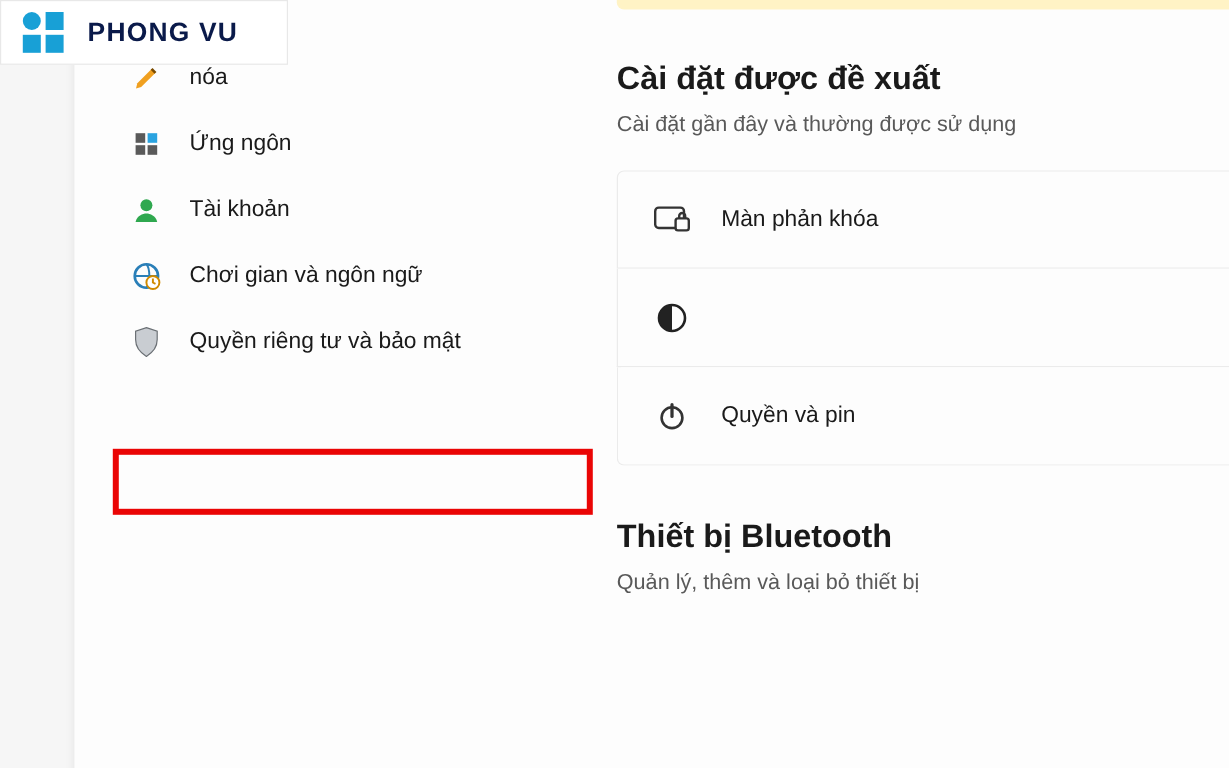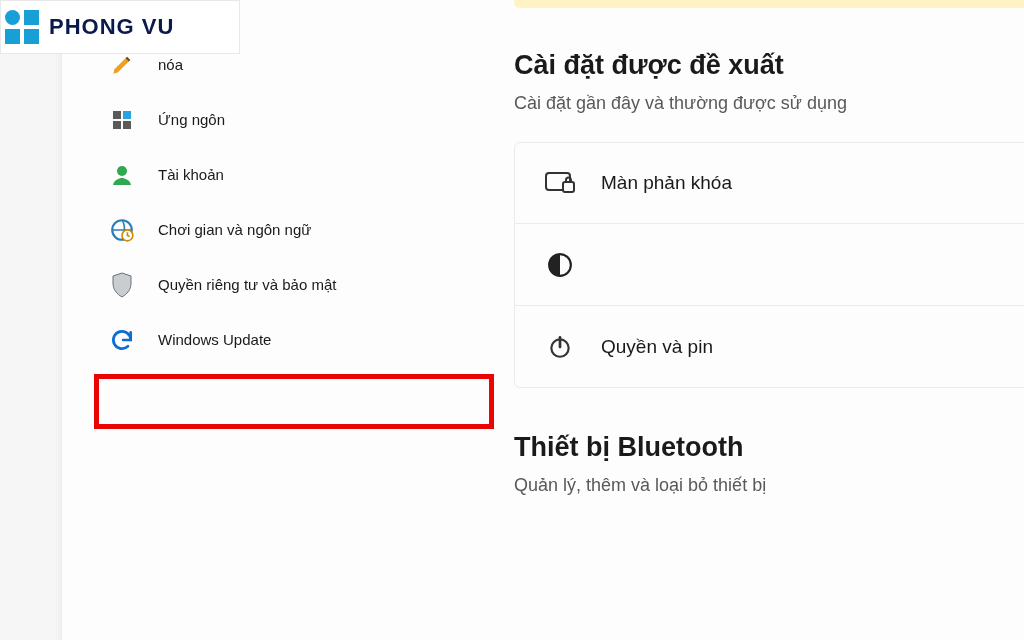--- a/index.html
+++ b/index.html
@@ -2,22 +2,22 @@
 <html><head>
 <meta charset="utf-8">
 <style>
   * { box-sizing: border-box; margin: 0; padding: 0; }
   html, body { width: 1024px; height: 640px; overflow: hidden; font-family: "Segoe UI", Arial, sans-serif; background: #f6f6f6; color: #1a1a1a; }
   .logo {
     position: absolute;
     left: 0; top: 0;
     width: 240px; height: 54px;
     background: #ffffff;
-    display: flex; align-items: center; gap: 10px;
-    padding-left: 4px;
+    display: flex; align-items: center; gap: 20px;
+    padding-left: 18px;
     z-index: 10;
     border: 1px solid #e8e8e8;
   }
   .logo-mark { width: 34px; height: 34px; display: grid; grid-template-columns: 1fr 1fr; grid-template-rows: 1fr 1fr; gap: 4px; }
   .logo-q { width: 100%; height: 100%; background: #18a0d6; }
   .logo-q.round { border-radius: 50%; }
   .logo-text { font-size: 22px; font-weight: 700; letter-spacing: 1px; color: #0a1a4a; font-family: "Arial Black", sans-serif; }
 
   .frame {
     position: absolute;
@@ -33,21 +33,21 @@
   .sidebar {
     width: 416px;
     padding-top: 42px;
     padding-left: 34px;
   }
   .side-item {
     display: flex; align-items: center;
     height: 55px;
     padding-left: 12px;
     gap: 22px;
-    font-size: 15px;
+    font-size: 19px;
     color: #1a1a1a;
     cursor: pointer;
     border-radius: 6px;
     position: relative;
   }
   .side-item .icon-wrap {
     width: 28px; height: 28px;
     display: flex; align-items: center; justify-content: center;
   }
   .highlight-box {
@@ -176,29 +176,20 @@
 
     <div class="side-item">
       <span class="icon-wrap">
         <svg width="22" height="26" viewBox="0 0 22 26">
             <path d="M11 1l9 3v7c0 7-4 11-9 14C6 22 2 18 2 11V4z" fill="#c9cdd2" stroke="#6b7075" stroke-width="1"></path>
           </svg>
       </span>
       <span>Quyền riêng tư và bảo mật</span>
     </div>
 
-    <div class="side-item">
-      <span class="icon-wrap">
-        <svg width="26" height="26" viewBox="0 0 24 24">
-            <path d="M20 12a8 8 0 10-2.5 5.8" fill="none" stroke="#0b6dd4" stroke-width="2.5" stroke-linecap="round"></path>
-            <path d="M20 5v7h-7" fill="none" stroke="#0b6dd4" stroke-width="2.5" stroke-linecap="round"></path>
-          </svg>
-      </span>
-      <span>Windows Update</span>
-    </div>
 
     <div class="highlight-box"></div>
   </div>
 
   <div class="main">
     <div class="banner"></div>
 
     <div class="section-title">Cài đặt được đề xuất</div>
     <div class="section-sub">Cài đặt gần đây và thường được sử dụng</div>
 

